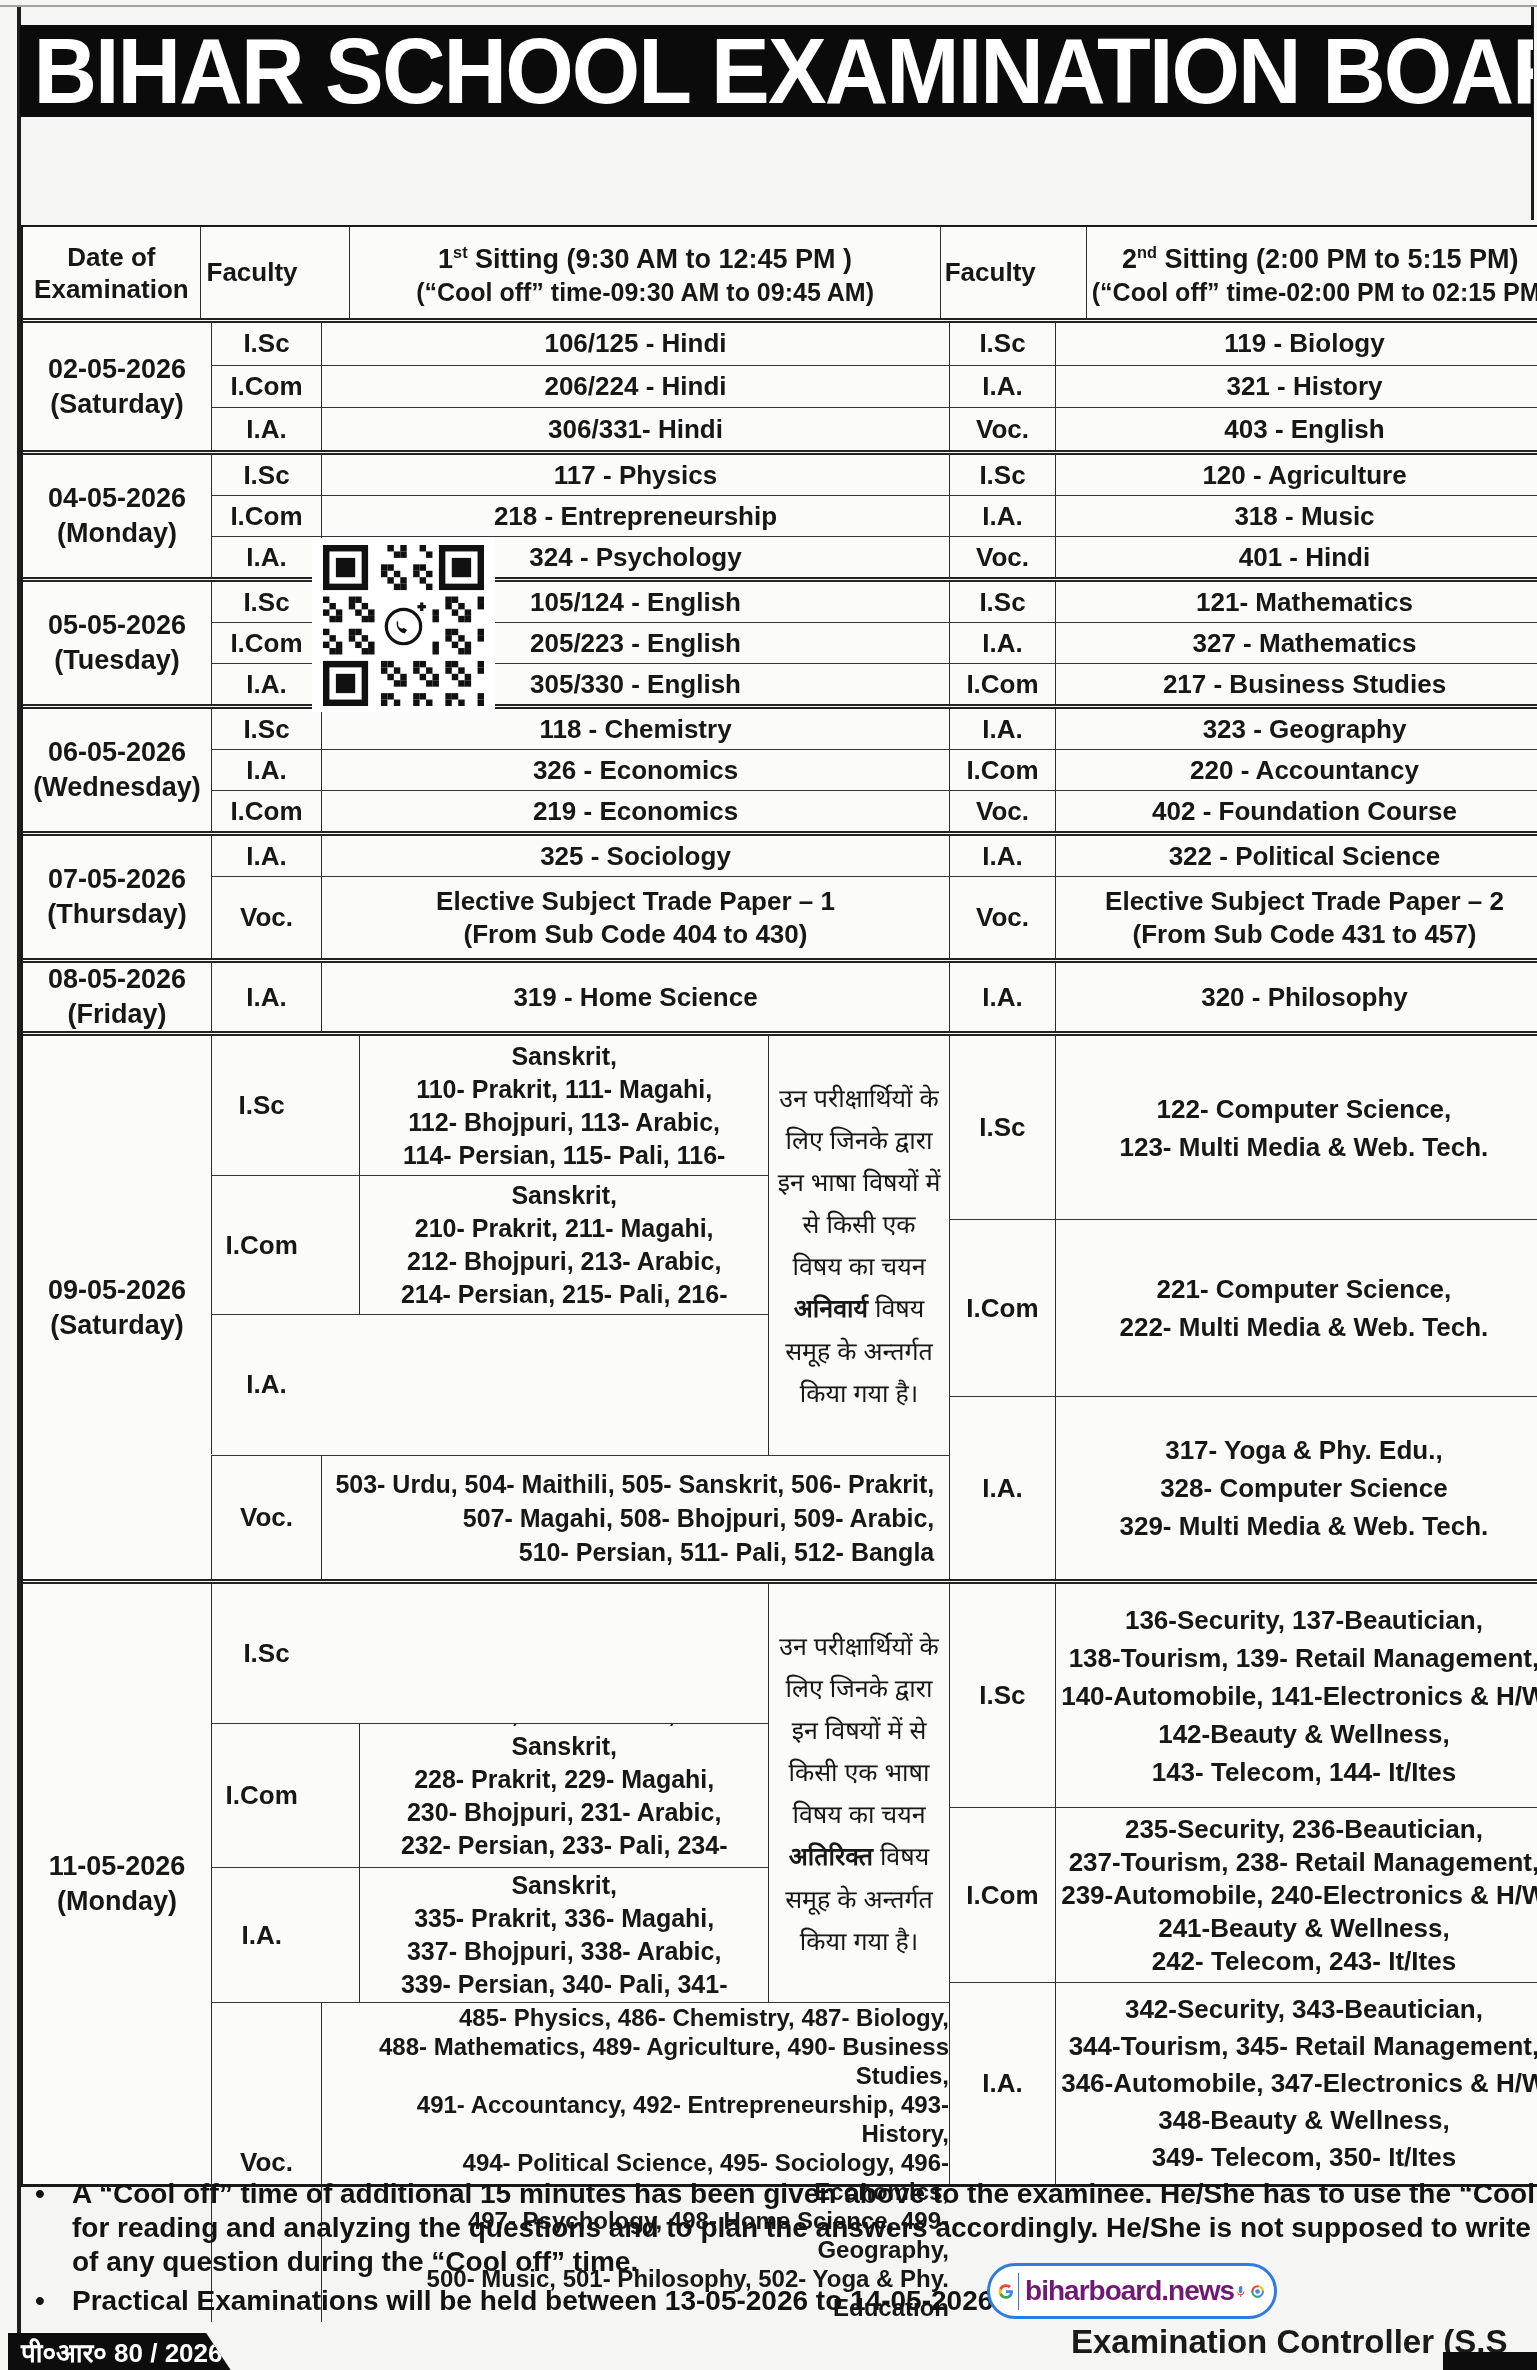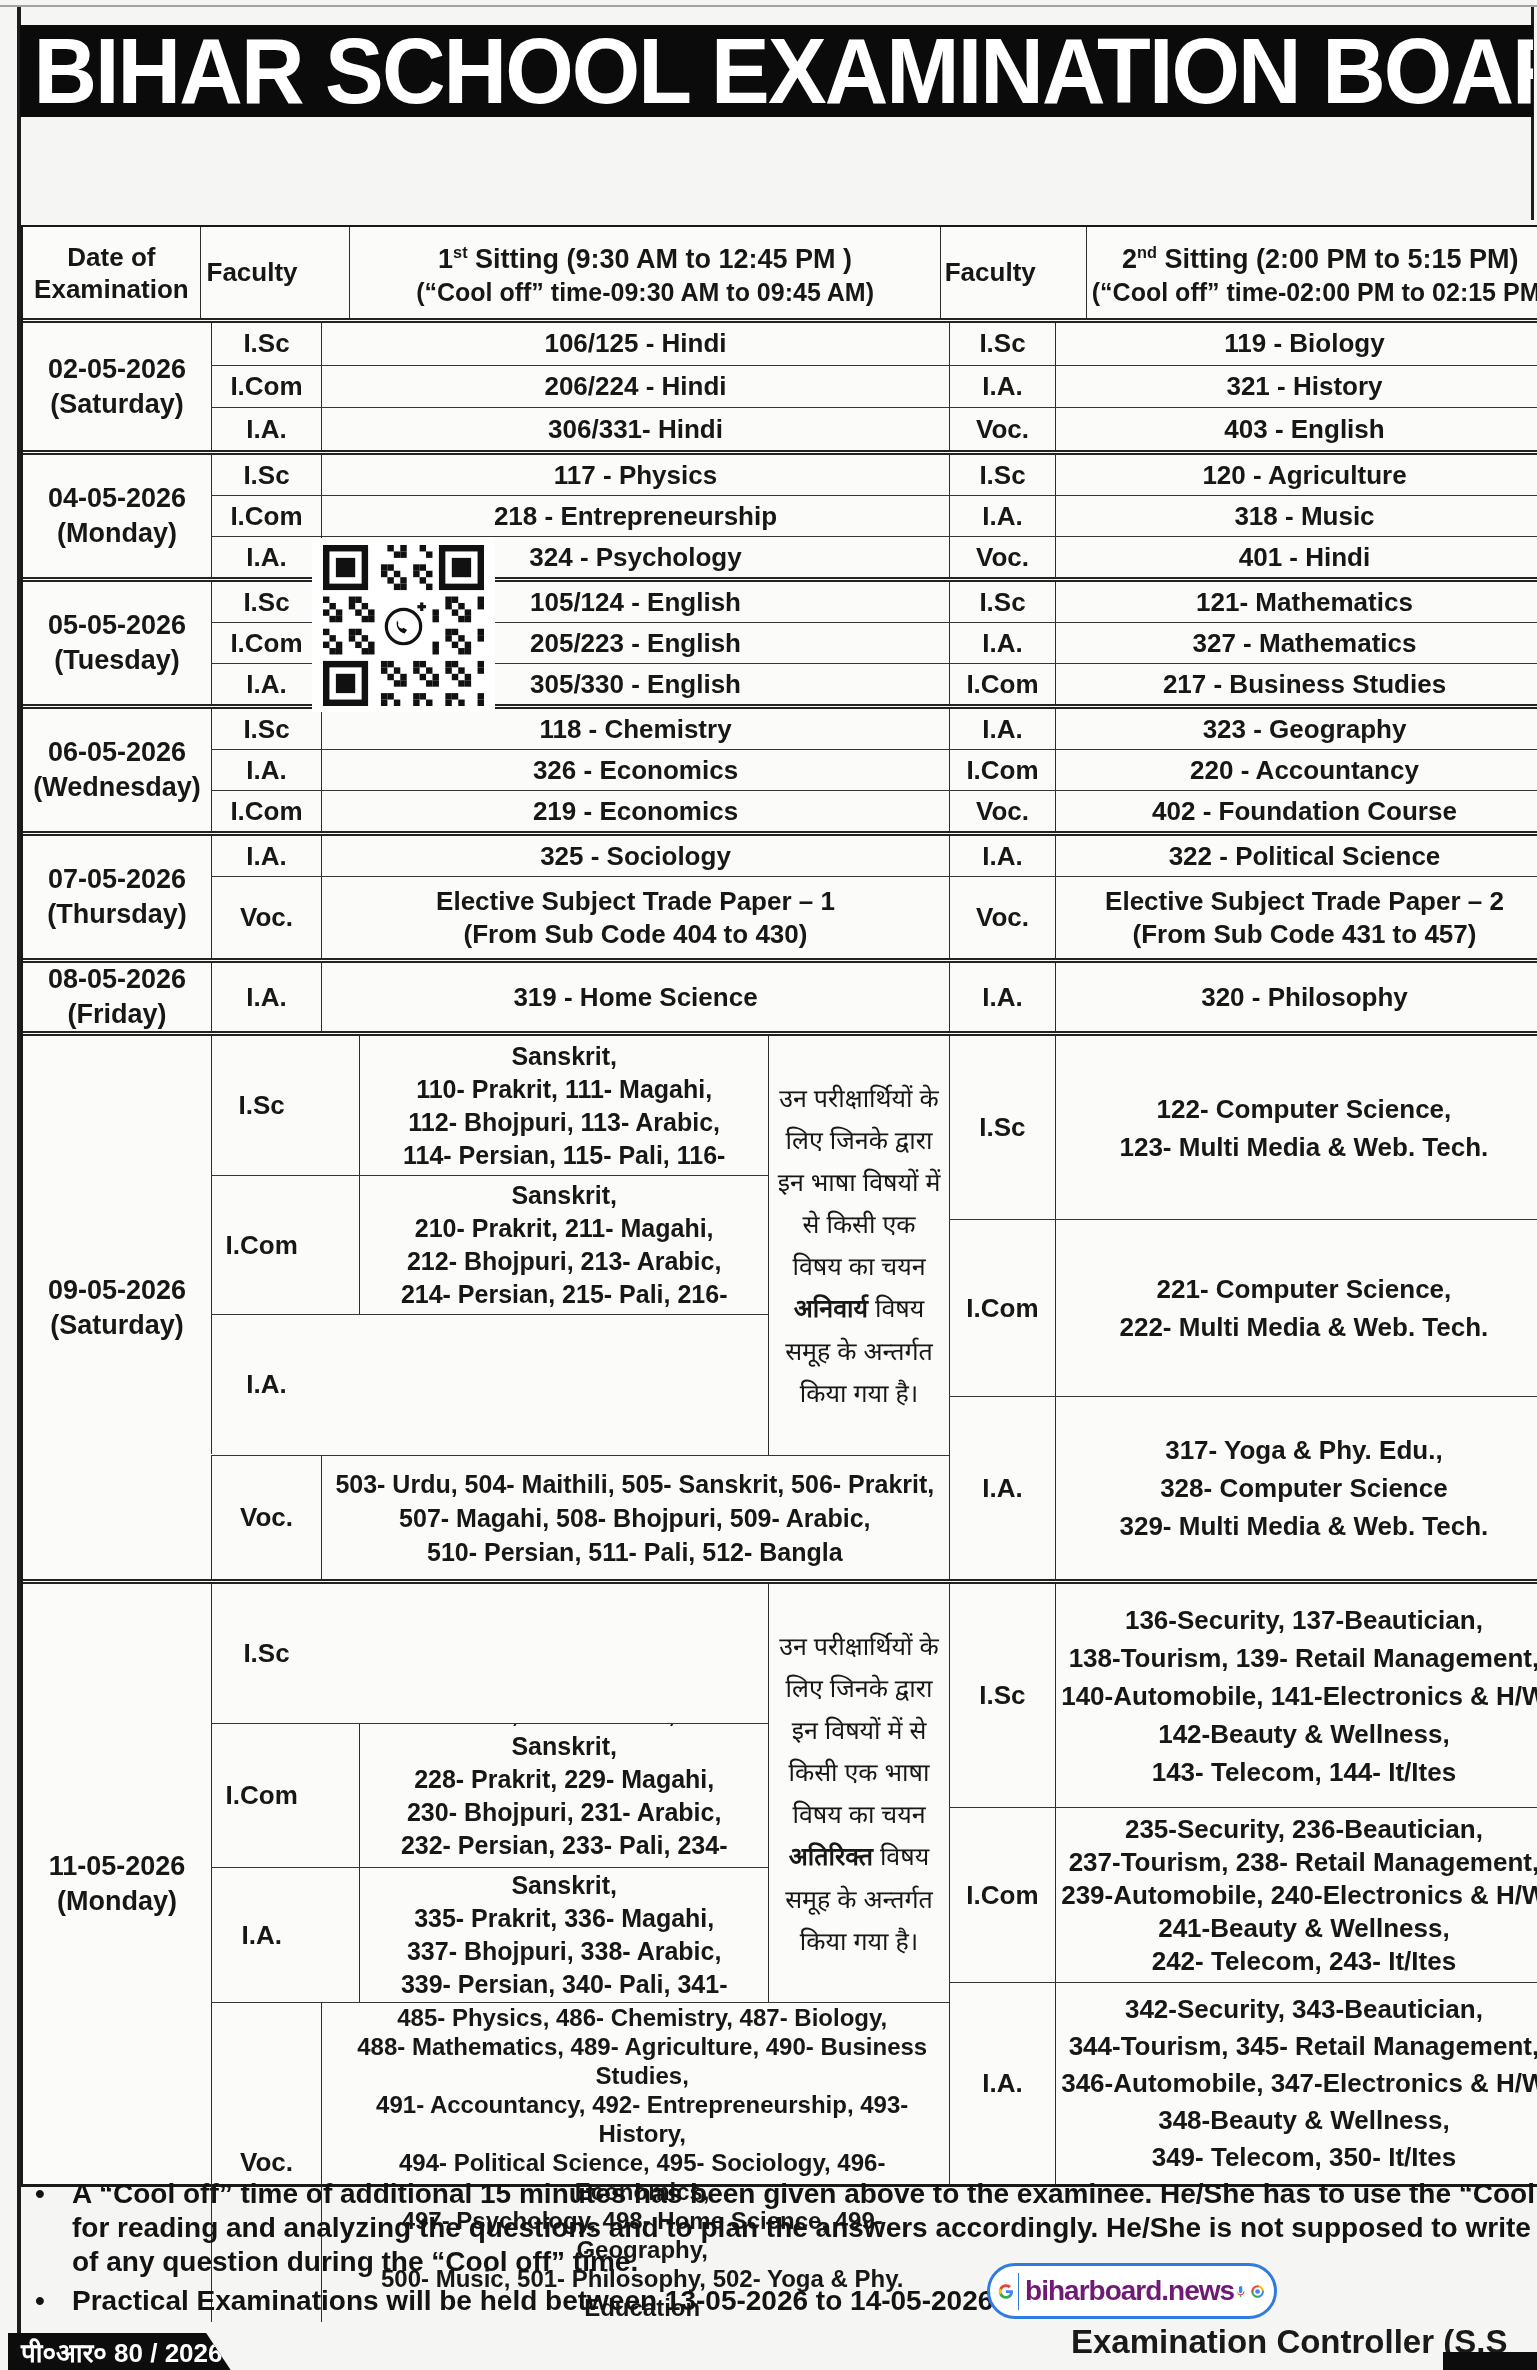--- a/index.html
+++ b/index.html
@@ -50,21 +50,21 @@
   .cmid { width: 738px; display: flex; flex-direction: column; }
   .ctop { display: flex; }
   .ctoprows { width: 557px; display: flex; flex-direction: column; }
   .crow { display: flex; border-top: 1.9px solid #363636; }
   .crow.r0 { border-top: none; }
   .csub { width: 448px; font-weight: bold; font-size: 25px; line-height: 33px; margin-left: 48px; }
   .chindi { width: 181px; font-size: 25px; line-height: 42px; padding: 0 7.7px; font-weight: normal; }
   .chindi b { font-weight: bold; font-family: Liberation Serif, serif; }
   .cvoc { display: flex; flex: 1; border-top: 1.9px solid #363636; }
   .vsub { width: 628px; font-weight: bold; font-size: 25px; line-height: 34px;
-          justify-content: flex-start; text-align: center; padding-left: 13.4px; }
+          justify-content: flex-start; text-align: right; padding-left: 13.4px; }
   .vsub.small { font-size: 24px; line-height: 29px; }
   .cright { width: 603px; display: flex; flex-direction: column; }
   .rrow { display: flex; border-top: 1.9px solid #363636; }
   .rrow.r0 { border-top: none; }
   .rsub { width: 498px; font-weight: bold; font-size: 26px; line-height: 38px; }
 
   .qrbox { position: absolute; left: 312px; top: 538px; width: 183px; height: 174px; background: #ffffff;
            display: flex; align-items: center; justify-content: center; z-index: 5; }
 
   .notes { position: absolute; left: 35px; top: 2177px; width: 1503px; overflow: hidden;

